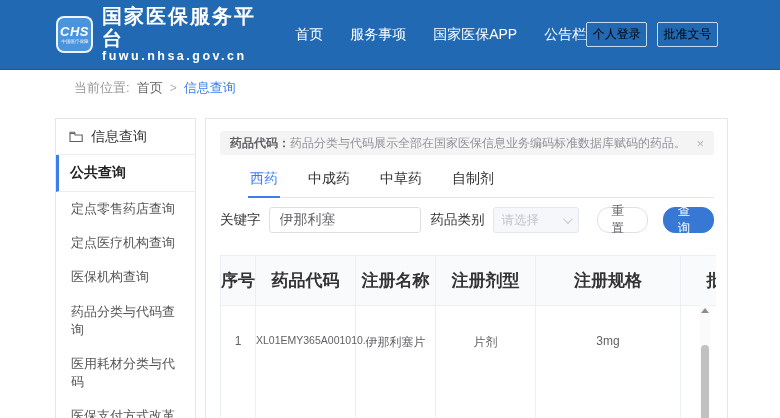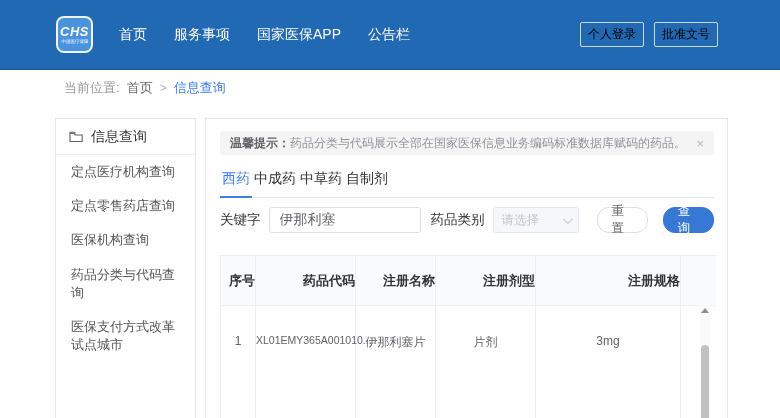--- a/index.html
+++ b/index.html
@@ -18,21 +18,21 @@
   .title-block .t1{ font-size:20px; font-weight:bold; letter-spacing:2px; line-height:22px; }
   .title-block .t2{ font-size:12.5px; font-weight:bold; letter-spacing:2.5px; line-height:15px; }
   .main-nav{ display:flex; margin-left:26px; gap:27px; color:#fff; font-size:14px; }
   .main-nav .nav-item{ cursor:pointer; white-space:nowrap; }
   .header-spacer{ flex:1; }
   .login-btn{ width:64px; height:25px; border:1px solid rgba(255,255,255,.75); border-radius:2px;
     color:#000000; font-size:12px; display:flex; align-items:center; justify-content:center; cursor:pointer; }
   .login-btn + .login-btn{ margin-left:10px; }
 
   
-  .breadcrumb{ position:absolute; left:64px; top:79px; font-size:13px; color:#999; display:flex; gap:7px; align-items:center; }
+  .breadcrumb{ position:absolute; left:74px; top:79px; font-size:13px; color:#999; display:flex; gap:7px; align-items:center; }
   .breadcrumb .bc-home{ color:#666; cursor:pointer; }
   .breadcrumb .bc-sep{ color:#b3b3b3; font-size:12px; }
   .breadcrumb .bc-current{ color:var(--accent,#3d7eec); cursor:pointer; }
 
   
   .sidebar{ position:absolute; left:55px; top:118px; width:141px; height:310px;
     background:#fff; border:1px solid #e5e6e8; }
   .sb-header{ display:flex; align-items:center; gap:7px; padding:9px 12px 8px 13px;
     font-size:14px; color:#333; border-bottom:1px solid #ededed; cursor:pointer; }
   .sb-section{ position:relative; padding:9px 12px 9px 11px; font-size:14px; font-weight:bold; color:#222;
@@ -42,21 +42,21 @@
   
   .main-card{ position:absolute; left:205px; top:118px; width:523px; height:310px;
     background:#fff; border:1px solid #e5e6e8; padding:12px 13px 0 14px; }
 
   .notice{ height:24px; background:#f4f4f5; border-radius:3px; display:flex; align-items:center;
     padding:0 10px; font-size:12px; color:#909399; }
   .notice .n-label{ color:#606266; font-weight:bold; flex:0 0 auto; }
   .notice .n-text{ white-space:nowrap; overflow:hidden; }
   .notice .n-close{ margin-left:auto; color:#b4b7bc; font-size:13px; cursor:pointer; padding-left:8px; }
 
-  .tabs{ display:flex; margin-top:12px; border-bottom:1px solid #e4e7ed; font-size:14px; }
+  .tabs{ display:flex; gap:26px; margin-top:12px; border-bottom:1px solid #e4e7ed; font-size:14px;margin-left:28px; }
   .tab{ padding:3px 2px 8px 2px; color:#303133; cursor:pointer; }
   .tab.active{ color:var(--accent,#3d7eec); border-bottom:2px solid var(--accent,#3d7eec); margin-bottom:-1px; }
 
   .filter-row{ display:flex; align-items:center; margin-top:9px; font-size:13.5px; color:#333; }
   .kw-label{ flex:0 0 auto; }
   .kw-input{ margin-left:8px; width:152px; height:26px; border:1px solid #dcdfe6; border-radius:3px;
     padding:0 10px; font-size:14px; color:#606266; font-family:inherit; outline:none; background:#fff; }
   .cat-label{ margin-left:10px; flex:0 0 auto; }
   .cat-select{ margin-left:8px; width:98px; height:26px; background:#f5f7fa; border:1px solid #e4e7ed;
     border-radius:3px; display:flex; align-items:center; padding:0 8px; font-size:12.5px; color:#c0c4cc; cursor:pointer; }
@@ -65,41 +65,45 @@
   .btn{ height:26px; border-radius:12px; font-size:12.5px; display:flex; align-items:center; justify-content:center;
     cursor:pointer; padding:0 14px; }
   .btn-reset{ margin-left:18px; background:#fff; border:1px solid #dcdfe6; color:#606266; }
   .btn-search{ margin-left:15px; background:var(--button-blue,#3678d4); border:1px solid var(--button-blue,#3678d4); color:#ffffff; }
 
   
   .table-wrap{ position:relative; margin-top:22px; width:496px; overflow:hidden; height:181px; }
   table.drug-table{ border-collapse:collapse; table-layout:fixed; width:580px; }
   .drug-table col.c0{width:35px} .drug-table col.c1{width:100px} .drug-table col.c2{width:80px}
   .drug-table col.c3{width:100px} .drug-table col.c4{width:145px} .drug-table col.c5{width:120px}
-  .drug-table th{ height:50px; background:#f8fafc; font-size:13px; font-weight:bold; color:#333;
-    border:1px solid #ebeef5; text-align:right; }
+  .drug-table th{ height:50px; background:#f8fafc; font-size:17px; font-weight:bold; color:#333;
+    border:1px solid #ebeef5; text-align:center; }
   .drug-table td{ height:160px; font-size:12px; color:#606266; border:1px solid #ebeef5; border-top:none;
     text-align:center; vertical-align:top; padding-top:28px; background:#fff; }
   .drug-table td.code-cell{ font-size:10.5px; }
 
   
   .v-scrollbar{ position:absolute; right:6px; top:50px; width:10px; height:131px; background:#fafafa; cursor:pointer; }
   .v-scrollbar .arrow-up{ width:0; height:0; margin:3px auto 0 auto; border-left:4px solid transparent;
     border-right:4px solid transparent; border-bottom:5px solid #8a8f97; }
   .v-scrollbar .thumb{ position:absolute; left:1px; top:40px; width:8px; height:95px; background:#c1c1c1; border-radius:4px; }
 
   .folder-icon svg{ display:block; }
 </style>
 </head>
 <body>
 
 <div class="app-header">
   <div class="logo-badge">
     <div class="chs">CHS</div>
     <div class="sub">中国医疗保障</div>
+  </div>
+  <div class="title-block">
+    <div class="t1">国家医保服务平台</div>
+    <div class="t2">fuwu.nhsa.gov.cn</div>
   </div>
   <div class="main-nav">
     <span class="nav-item">首页</span>
     <span class="nav-item">服务事项</span>
     <span class="nav-item">国家医保APP</span>
     <span class="nav-item">公告栏</span>
   </div>
   <div class="header-spacer"></div>
   <div class="login-btn">个人登录</div>
   <div class="login-btn">批准文号</div>
@@ -114,32 +118,34 @@
 
 <div class="sidebar">
   <div class="sb-header">
     <span class="folder-icon">
       <svg width="15" height="12" viewBox="0 0 15 12" fill="none" stroke="#606266" stroke-width="1.1">
         <path d="M1 2.5 h4 l1.2 1.5 h7 v6.5 h-12.2 z M1 2.5 v-1.2 h4.5 l1 1.2"></path>
       </svg>
     </span>
     <span>信息查询</span>
   </div>
+  <div class="sb-section">公共查询</div>
+  <div class="sb-item">定点零售药店查询</div>
   <div class="sb-item">定点医疗机构查询</div>
-  <div class="sb-item">定点零售药店查询</div>
   <div class="sb-item">医保机构查询</div>
   <div class="sb-item">药品分类与代码查询</div>
+  <div class="sb-item">医用耗材分类与代码</div>
   <div class="sb-item">医保支付方式改革试点城市</div>
 
 </div>
 
 <div class="main-card">
 
   <div class="notice">
-    <span class="n-label">温馨提示：</span>
+    <span class="n-label">药品代码：</span>
     <span class="n-text">药品分类与代码展示全部在国家医保信息业务编码标准数据库赋码的药品。</span>
     <span class="n-close">×</span>
   </div>
 
   <div class="tabs">
     <div class="tab active">西药</div>
     <div class="tab">中成药</div>
     <div class="tab">中草药</div>
     <div class="tab">自制剂</div>
   </div>

